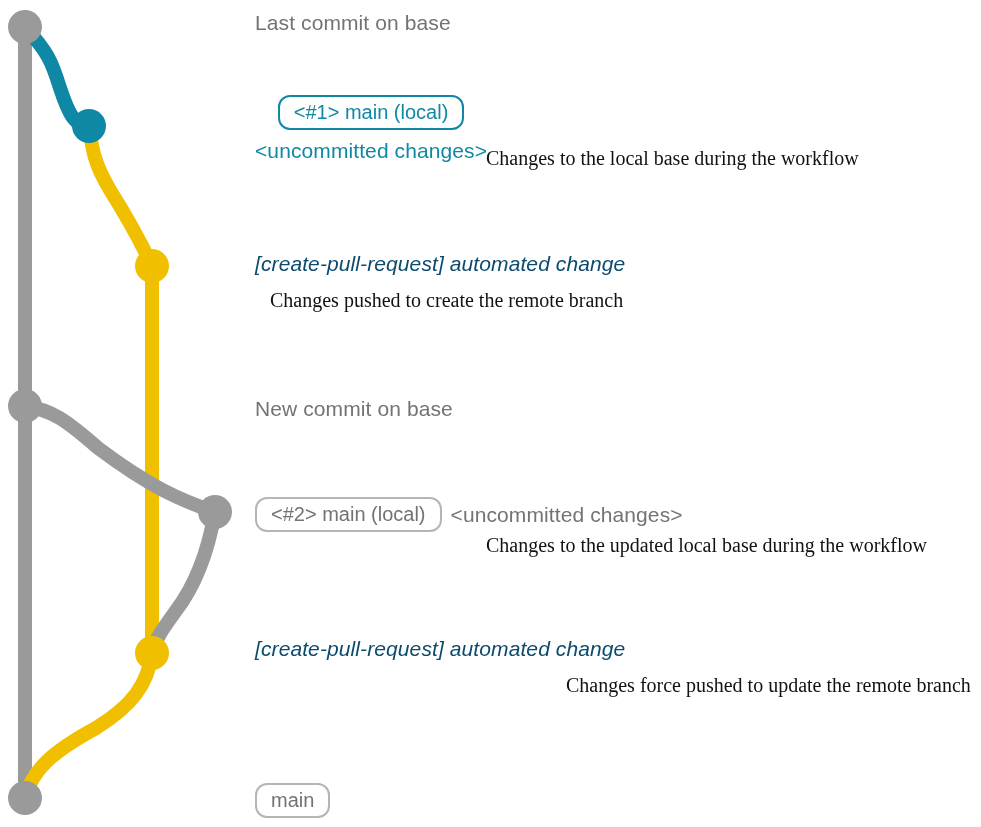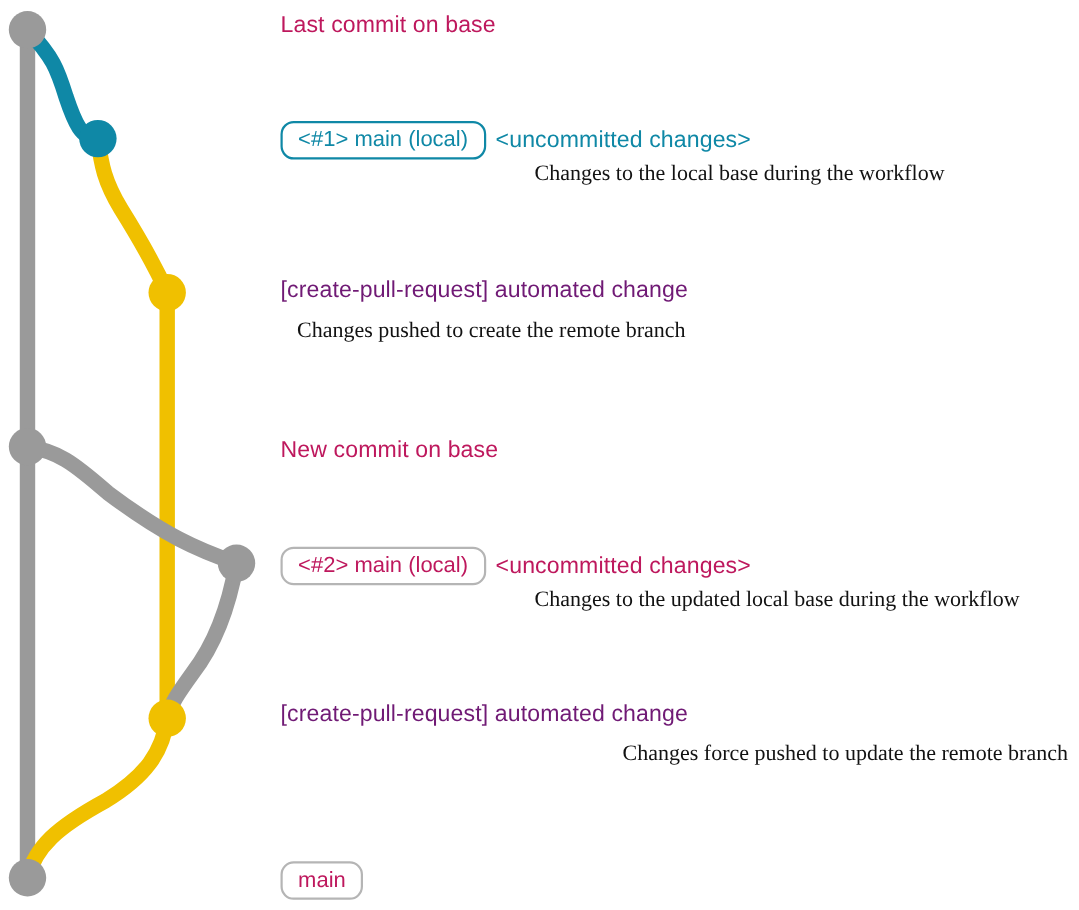--- a/index.html
+++ b/index.html
@@ -50,22 +50,22 @@
 
   .desc {
     position: absolute;
     font-family: "Liberation Serif", serif;
     font-size: 20px;
     color: #121212;
     white-space: nowrap;
   }
 
   .c-teal   { color: #0f88a6; }
-  .c-yellow { color: #701a75; }
-  .c-gray   { color: #be185d; }
+  .c-yellow { color: #0c4a6e; font-style: italic; }
+  .c-gray   { color: #737373; }
 
   .tag.c-teal   { border-color: #0f88a6; }
   .tag.c-yellow { border-color: #f0c000; }
   .tag.c-gray   { border-color: #b5b5b5; }
 </style>
 </head>
 <body>
 
 <svg id="graph-svg" viewBox="0 0 981 827" aria-hidden="true">
   <g fill="none" stroke-width="14" stroke-linecap="round" stroke-linejoin="round">
@@ -94,21 +94,21 @@
     <circle cx="215" cy="512" r="17" fill="#9a9a9a"></circle>
     <circle cx="152" cy="653" r="17" fill="#f0c000"></circle>
     <circle cx="25" cy="798" r="17" fill="#9a9a9a"></circle>
   </g>
 </svg>
 
 <div class="row" style="left:255px; top:11px;">
   <span class="subject c-gray">Last commit on base</span>
 </div>
 
-<div class="row" style="left:255px; top:110px;">
+<div class="row" style="left:255px; top:95px;flex-direction:column;">
   <span class="tag c-teal">&lt;#1&gt; main (local)</span>
   <span class="subject c-teal">&lt;uncommitted changes&gt;</span>
 </div>
 <div class="desc" style="left:486px; top:147px;">Changes to the local base during the workflow</div>
 
 <div class="row" style="left:255px; top:252px;">
   <span class="subject c-yellow">[create-pull-request] automated change</span>
 </div>
 <div class="desc" style="left:270px; top:289px;">Changes pushed to create the remote branch</div>
 

